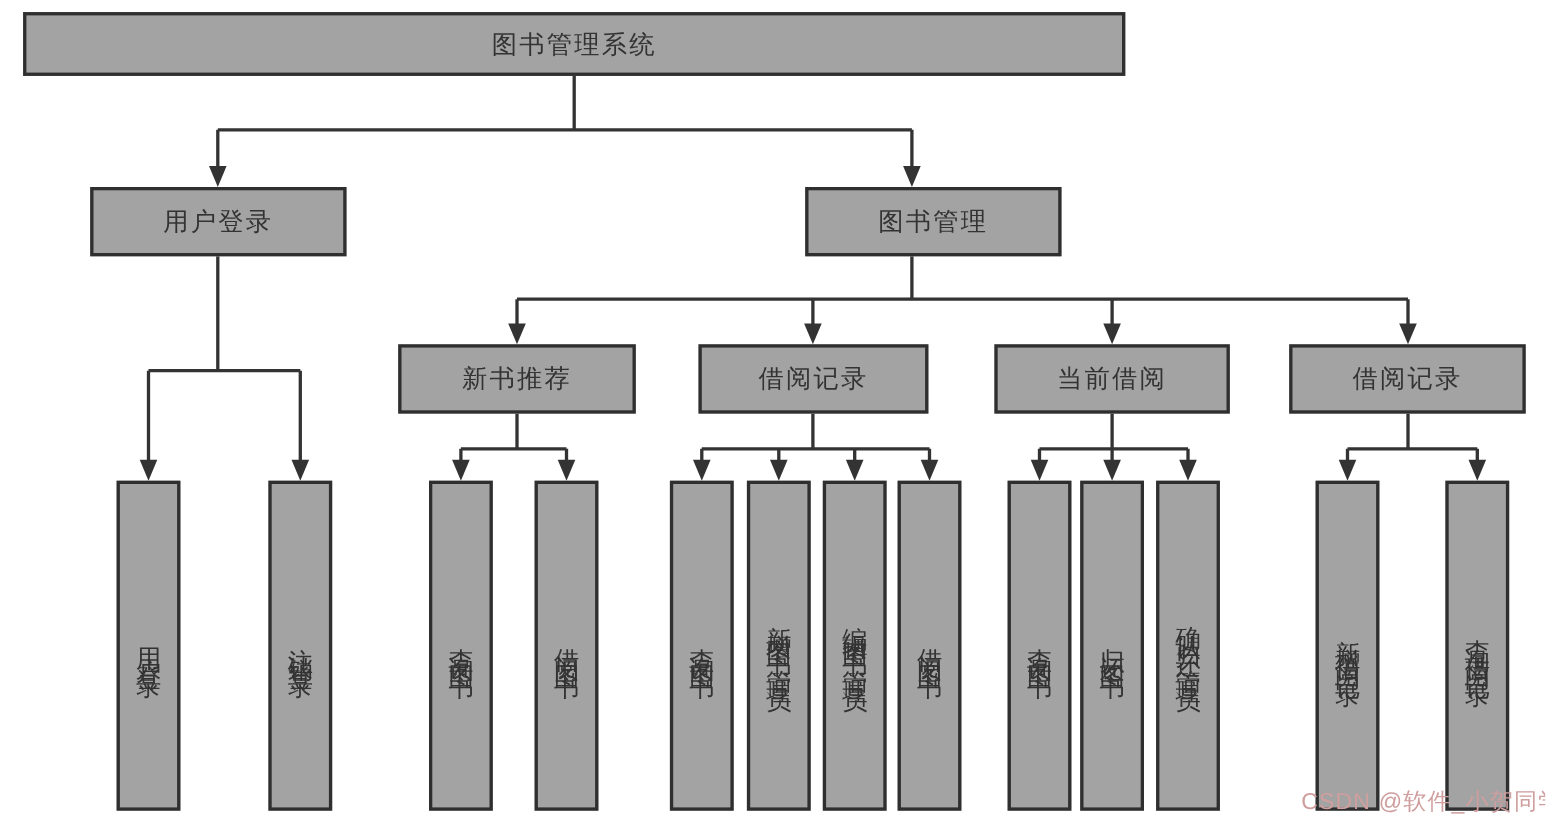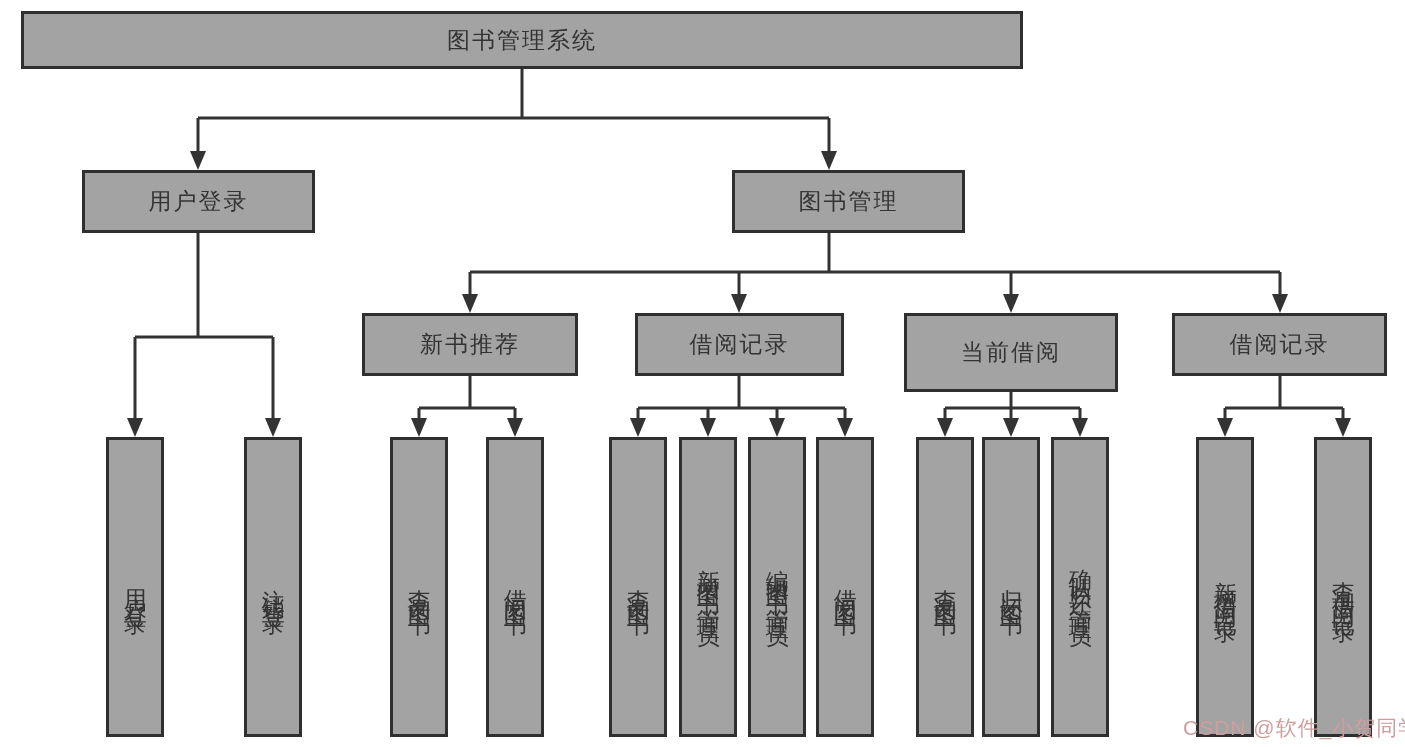--- a/index.html
+++ b/index.html
@@ -102,21 +102,21 @@
   <div class="node hbox" style="left:732px;top:170px;width:233px;height:63px">
     <span>图书管理</span>
   </div>
 
   <div class="node hbox" style="left:362px;top:313px;width:216px;height:63px">
     <span>新书推荐</span>
   </div>
   <div class="node hbox" style="left:635px;top:313px;width:209px;height:63px">
     <span>借阅记录</span>
   </div>
-  <div class="node hbox" style="left:904px;top:313px;width:214px;height:79px">
+  <div class="node hbox" style="left:904px;top:313px;width:214px;height:63px">
     <span>当前借阅</span>
   </div>
   <div class="node hbox" style="left:1172px;top:313px;width:215px;height:63px">
     <span>借阅记录</span>
   </div>
 
   <div class="node" style="left:106px;top:437px;width:58px;height:300px">
     <span class="vtext">用户登录</span>
   </div>
   <div class="node" style="left:244px;top:437px;width:58px;height:300px">

